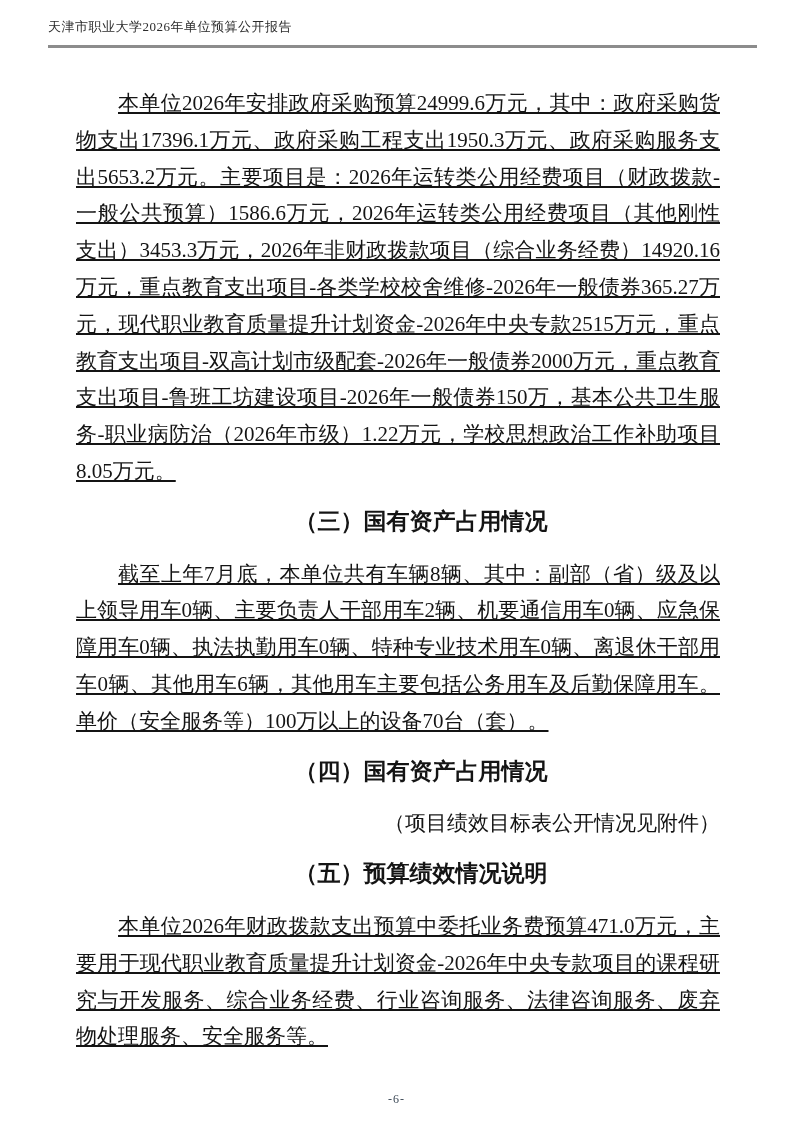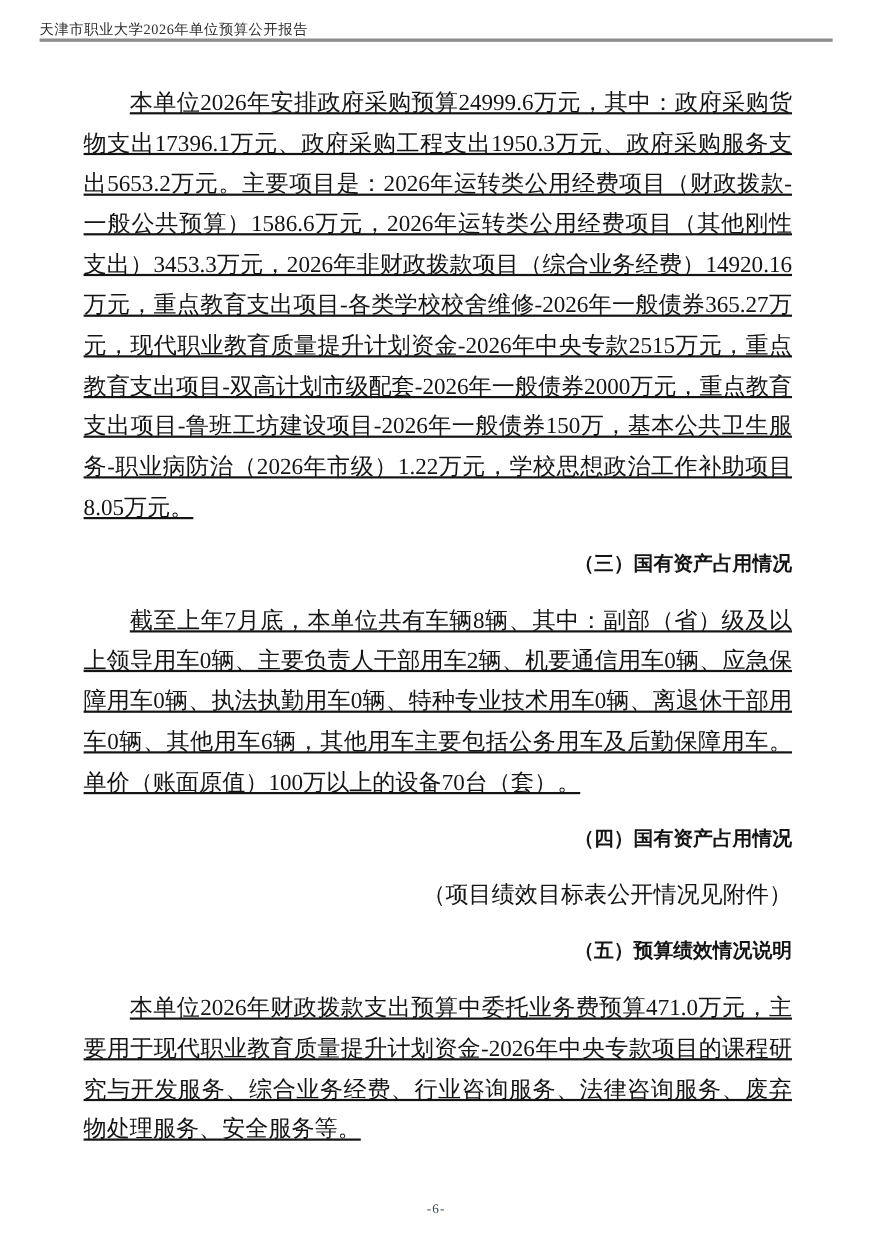--- a/index.html
+++ b/index.html
@@ -12,21 +12,22 @@
     width: 793px;
     height: 1123px;
     background: #ffffff;
     box-sizing: border-box;
     padding: 19px 36px 0 36px;
     overflow: hidden;
     font-family: "Liberation Serif", "DejaVu Serif", serif;
   }
   .doc-header {
     border-bottom: 3px solid #8c8c8c;
-    padding-bottom: 0;
+    padding-bottom: 10px;
+    margin-left: 12px;
   }
   .doc-header .header-title {
     font-size: 13px;
     color: #2b2b2b;
     letter-spacing: 0.5px;
     line-height: 16px;
   }
   .content {
     width: 644px;
     margin-left: 40px;
@@ -37,25 +38,25 @@
     text-align: justify;
     text-justify: inter-ideograph;
   }
   .content p.para {
     margin: 0;
     text-indent: 2em;
     text-decoration: underline;
   }
   .content h2.heading {
     margin: 14px 0 15px 0;
-    font-size: 18px;
+    font-size: 23px;
     font-weight: bold;
     line-height: 36.8px;
     text-indent: 2em;
-    text-align: right;
+    text-align: center;
   }
   .content p.note {
     margin: 0;
     text-indent: 2em;
     text-align: right;
   }
   .page-footer {
     position: absolute;
     left: 0;
     bottom: 16px;
@@ -74,21 +75,21 @@
   <div class="doc-header">
     <div class="header-title">天津市职业大学2026年单位预算公开报告</div>
   </div>
 
   <div class="content">
 
     <p class="para">本单位2026年安排政府采购预算24999.6万元，其中：政府采购货物支出17396.1万元、政府采购工程支出1950.3万元、政府采购服务支出5653.2万元。主要项目是：2026年运转类公用经费项目（财政拨款-一般公共预算）1586.6万元，2026年运转类公用经费项目（其他刚性支出）3453.3万元，2026年非财政拨款项目（综合业务经费）14920.16万元，重点教育支出项目-各类学校校舍维修-2026年一般债券365.27万元，现代职业教育质量提升计划资金-2026年中央专款2515万元，重点教育支出项目-双高计划市级配套-2026年一般债券2000万元，重点教育支出项目-鲁班工坊建设项目-2026年一般债券150万，基本公共卫生服务-职业病防治（2026年市级）1.22万元，学校思想政治工作补助项目8.05万元。</p>
 
     <h2 class="heading">（三）国有资产占用情况</h2>
 
-    <p class="para">截至上年7月底，本单位共有车辆8辆、其中：副部（省）级及以上领导用车0辆、主要负责人干部用车2辆、机要通信用车0辆、应急保障用车0辆、执法执勤用车0辆、特种专业技术用车0辆、离退休干部用车0辆、其他用车6辆，其他用车主要包括公务用车及后勤保障用车。单价（账面原值）100万以上的设备70台（套）。</p>
+    <p class="para">截至上年7月底，本单位共有车辆8辆、其中：副部（省）级及以上领导用车0辆、主要负责人干部用车2辆、机要通信用车0辆、应急保障用车0辆、执法执勤用车0辆、特种专业技术用车0辆、离退休干部用车0辆、其他用车6辆，其他用车主要包括公务用车及后勤保障用车。单价（安全服务等）100万以上的设备70台（套）。</p>
 
     <h2 class="heading">（四）国有资产占用情况</h2>
 
 
     <p class="note">（项目绩效目标表公开情况见附件）</p>
 
     <h2 class="heading">（五）预算绩效情况说明</h2>
 
     <p class="para">本单位2026年财政拨款支出预算中委托业务费预算471.0万元，主要用于现代职业教育质量提升计划资金-2026年中央专款项目的课程研究与开发服务、综合业务经费、行业咨询服务、法律咨询服务、废弃物处理服务、安全服务等。</p>
 

